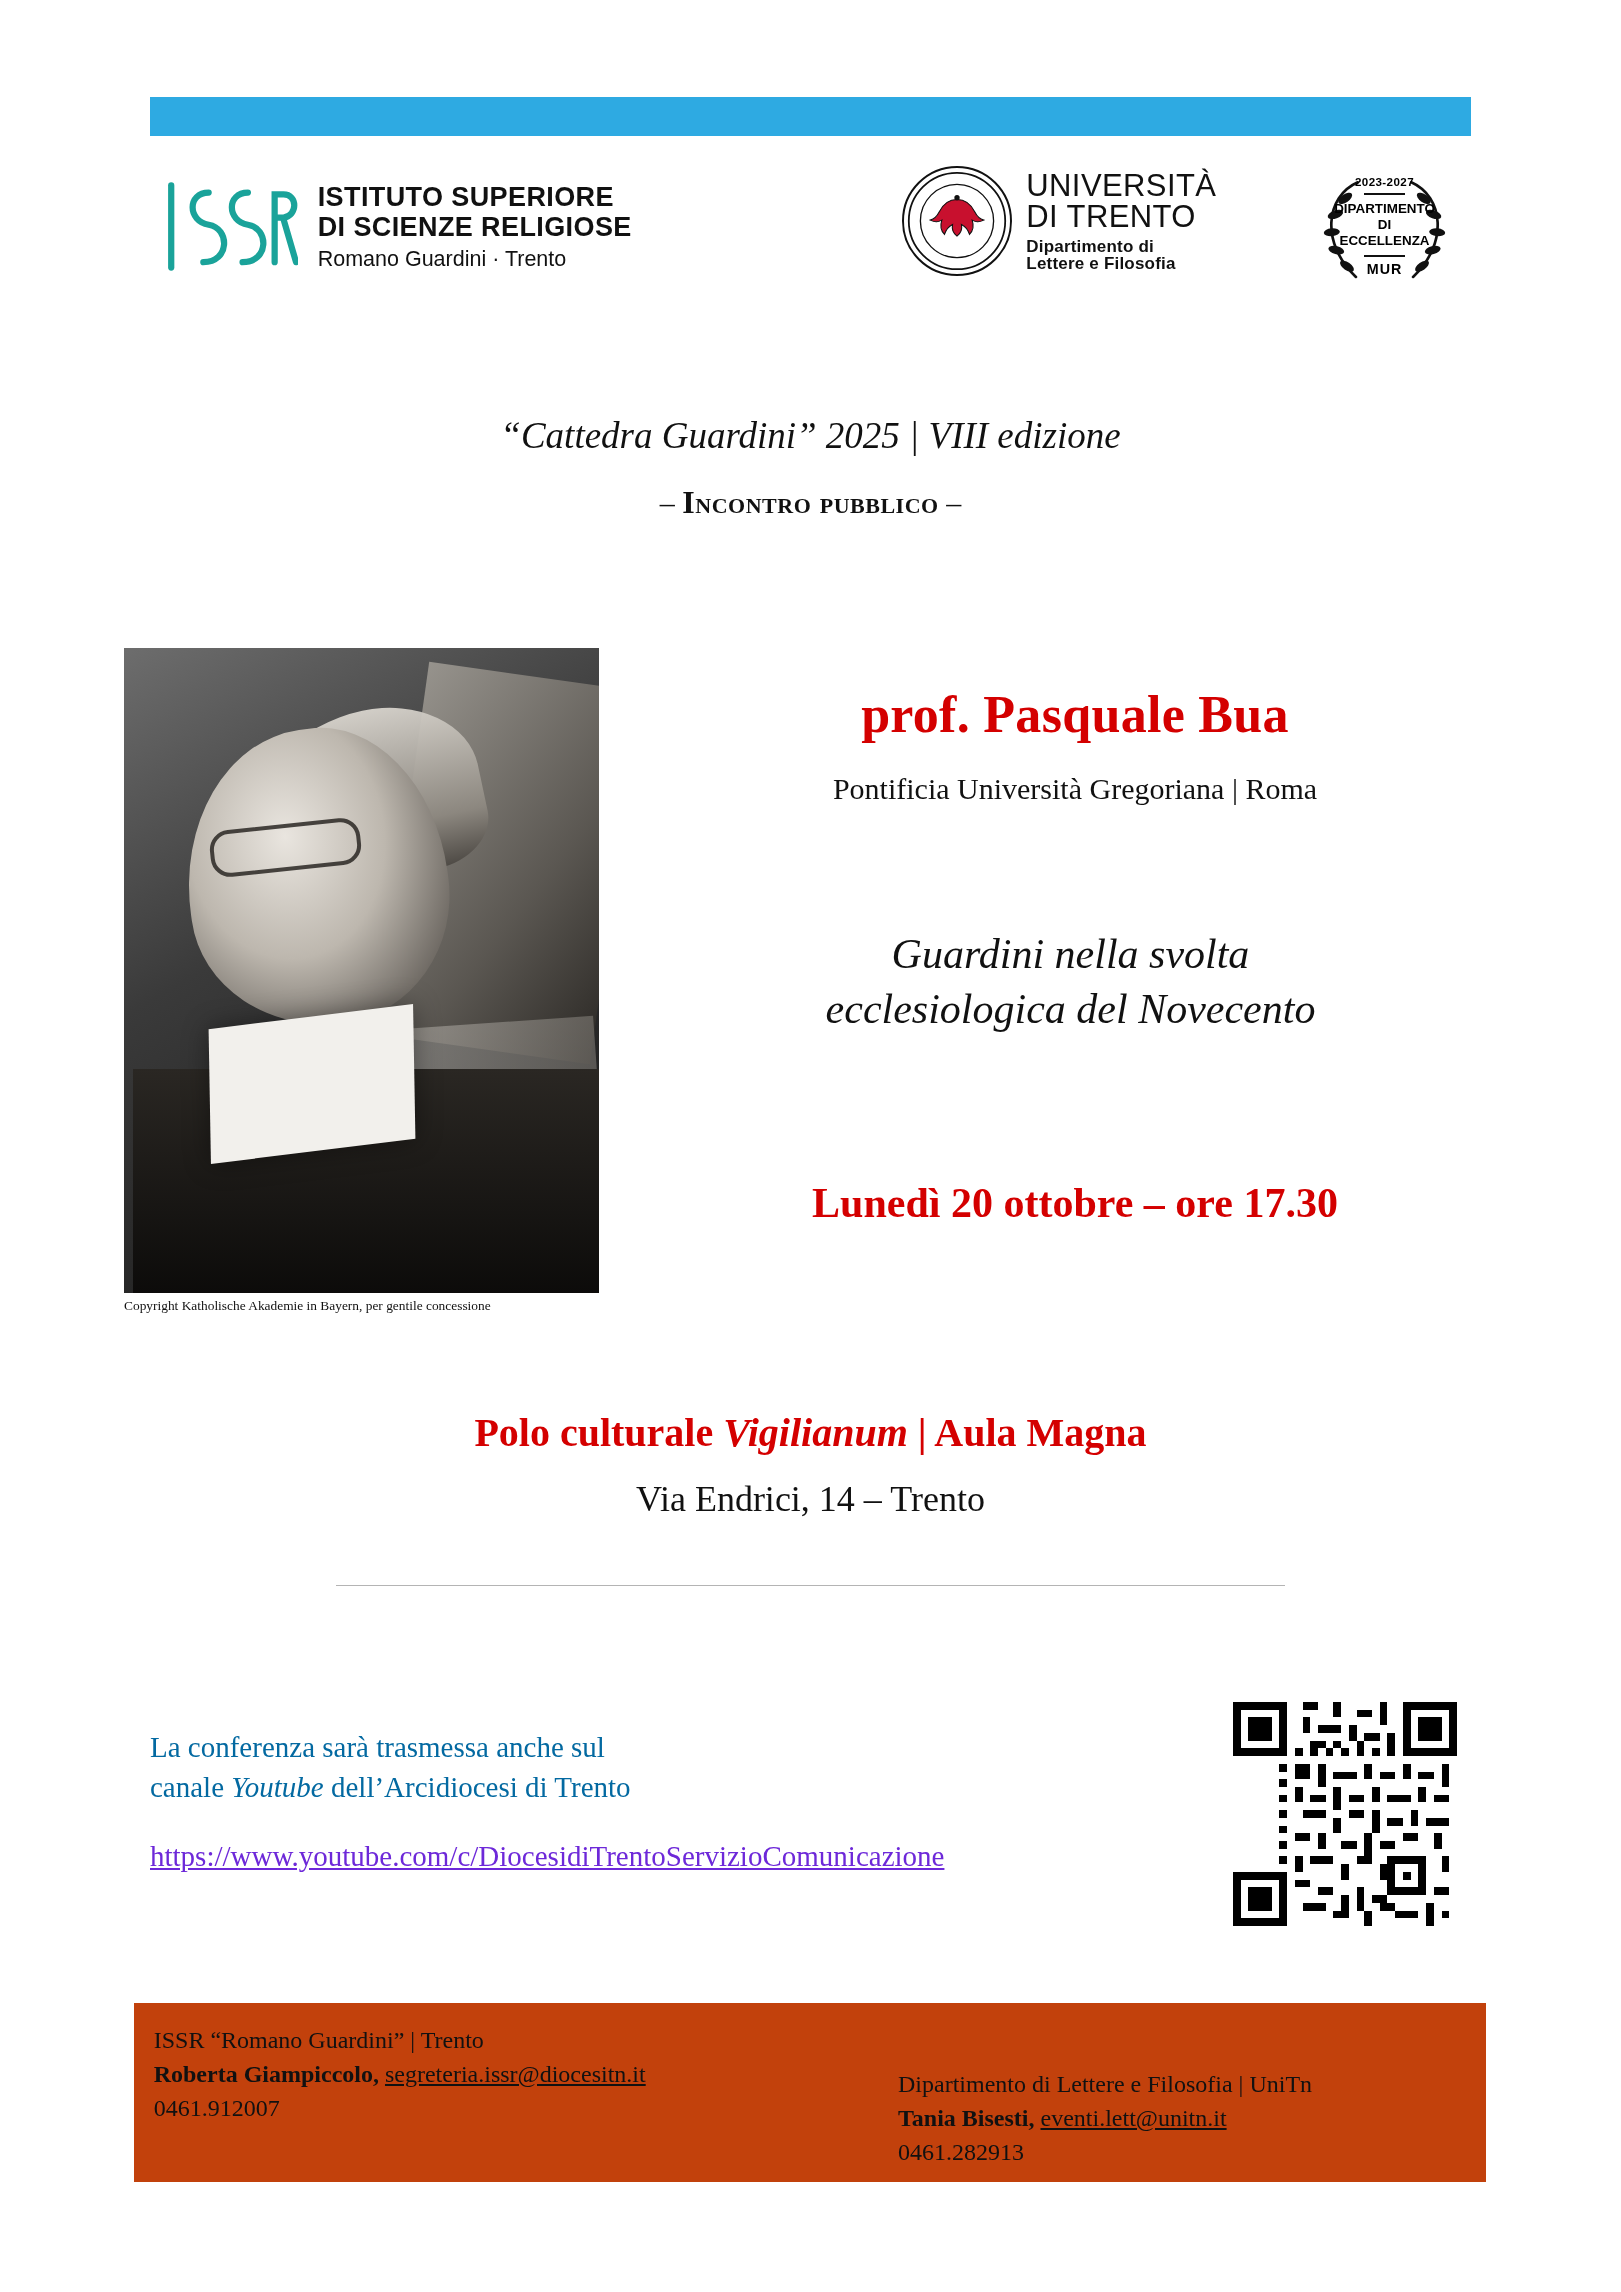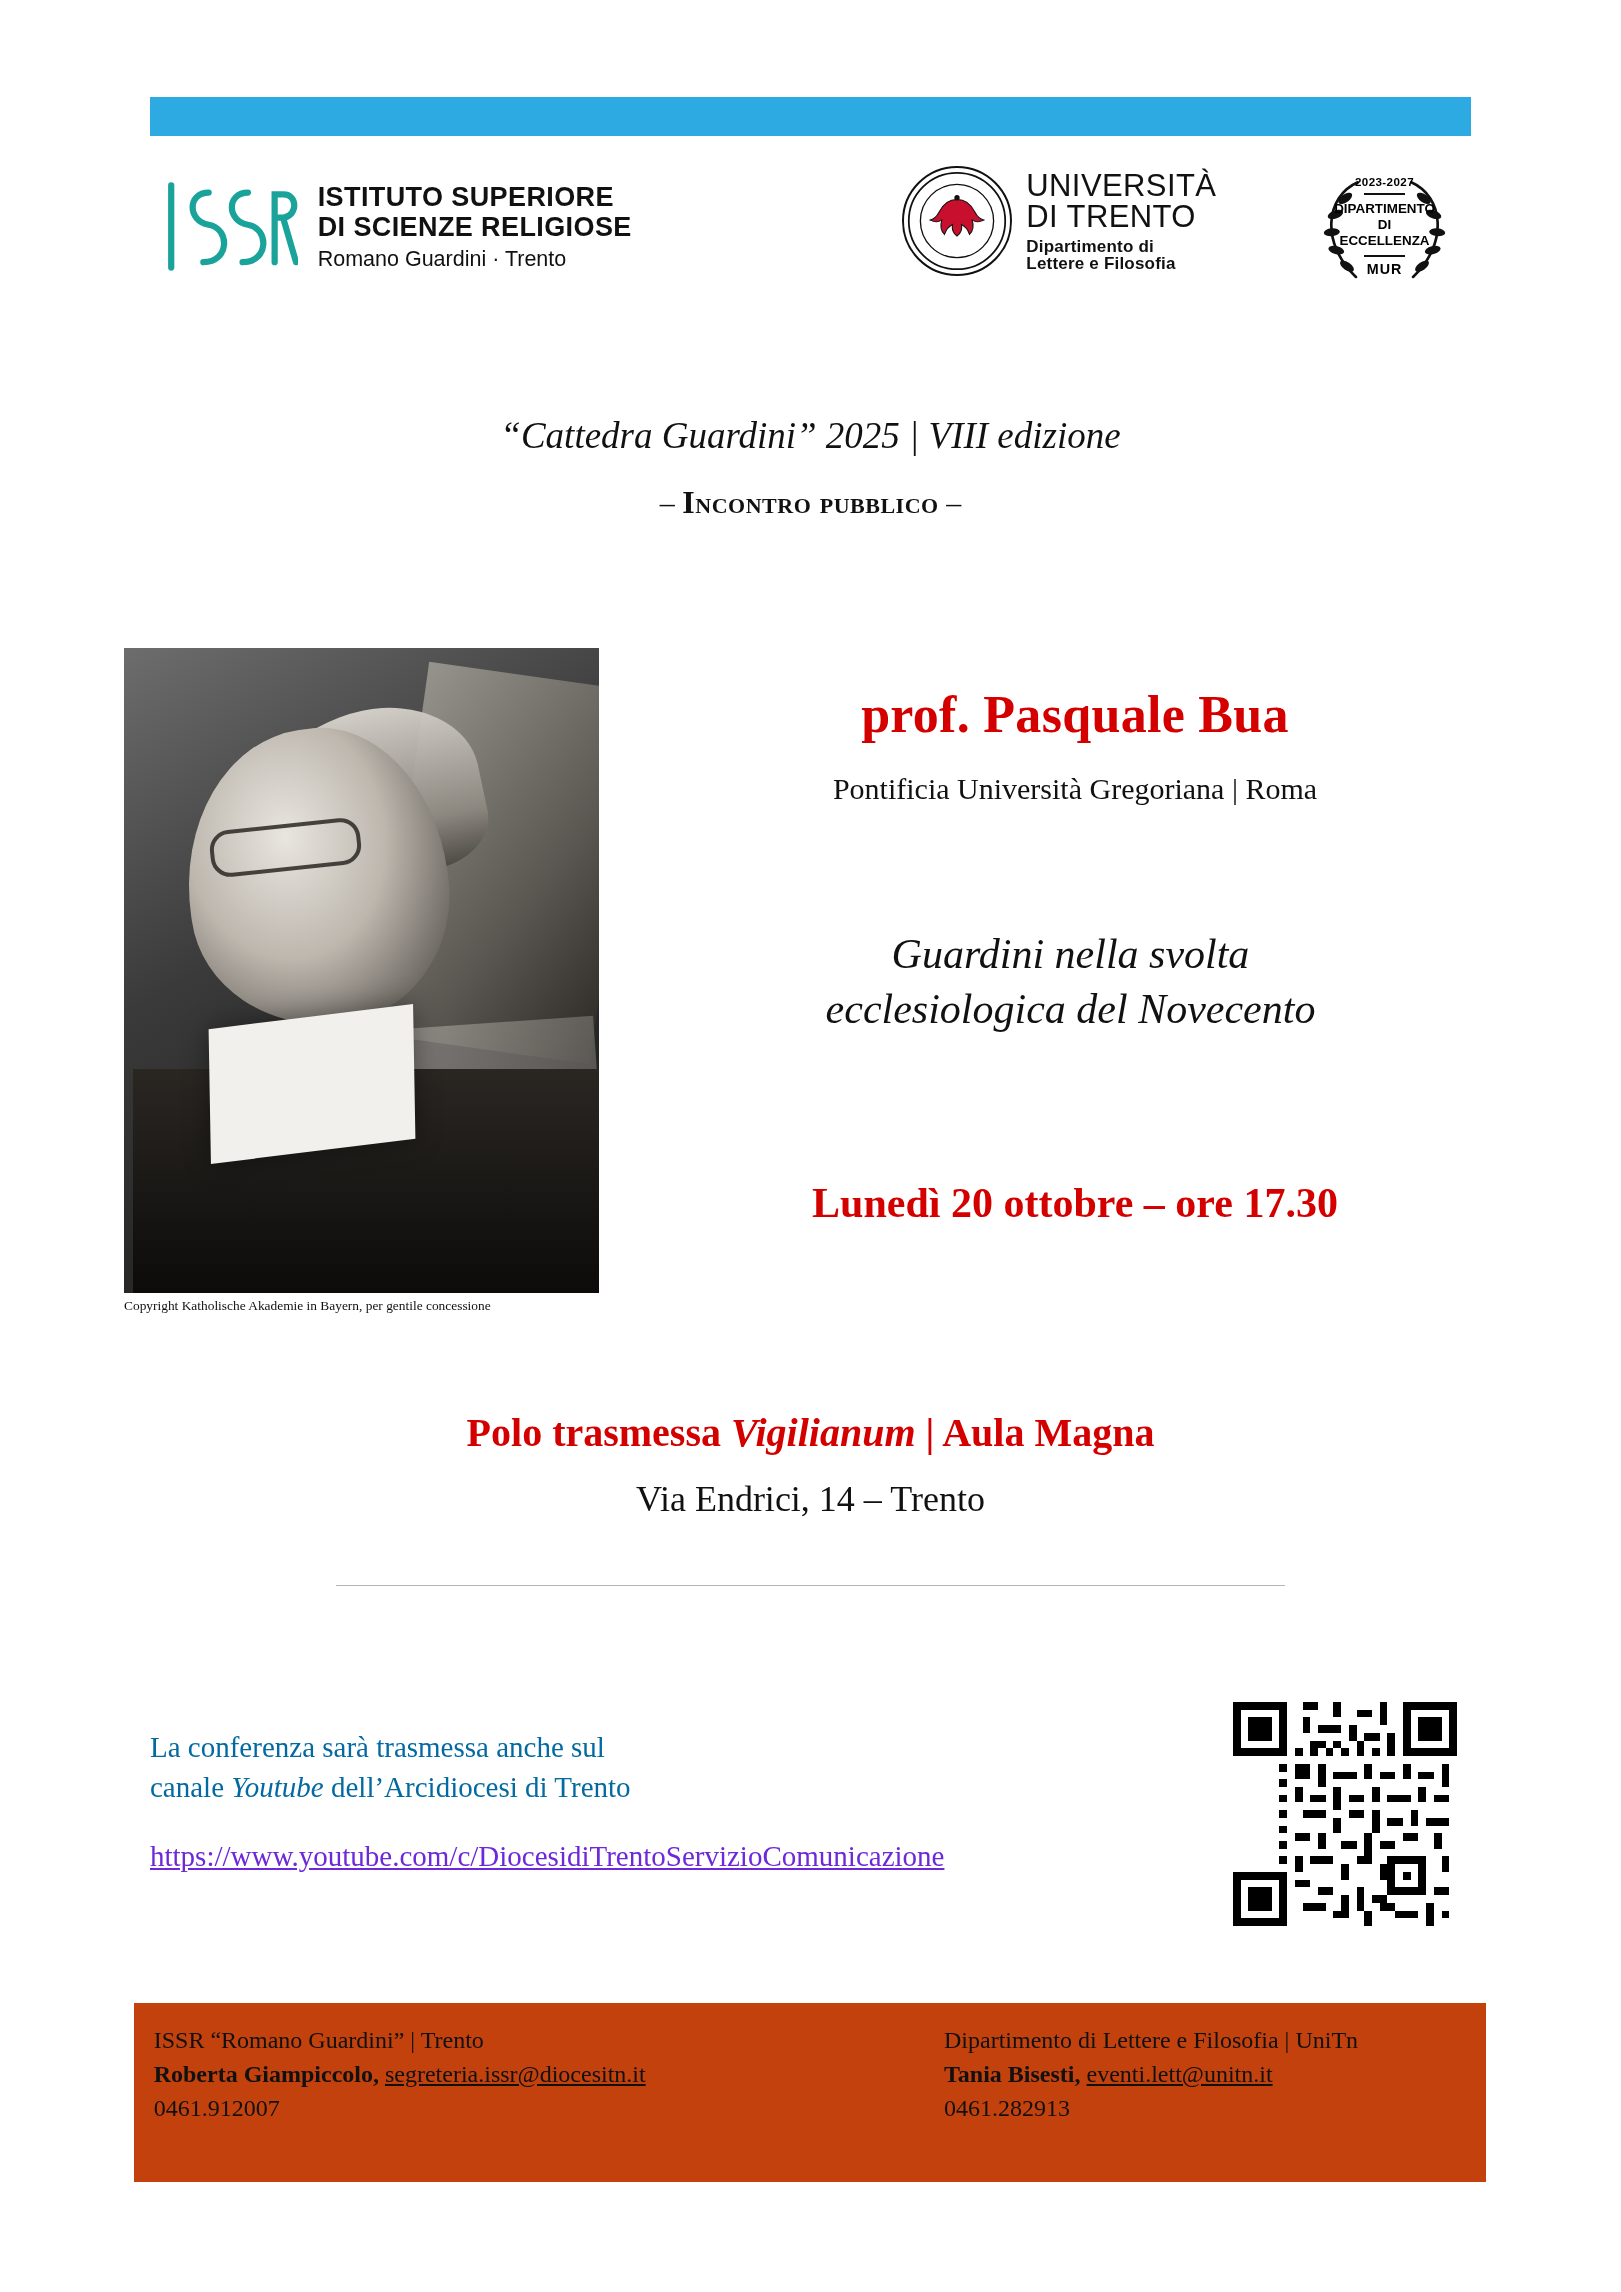--- a/index.html
+++ b/index.html
@@ -363,21 +363,21 @@
   }
   .footer .col {
     position: absolute;
     top: 19.7px;
     font-family: "Liberation Serif", serif;
     font-size: 24px;
     color: #111;
     line-height: 1.42;
   }
   .footer .col-left { left: 19.7px; width: 627px; }
-  .footer .col-right { left: 810px; width: 573px; }
+  .footer .col-right { left: 764px; width: 573px; margin-top: 44px; }
   .footer b { font-weight: bold; }
   .footer .u { text-decoration: underline; }
 </style>
 </head>
 <body>
 
 <div class="poster">
 
   <div class="top-bar"></div>
 
@@ -471,21 +471,21 @@
 
   <div class="speaker-name">prof. Pasquale Bua</div>
   <div class="speaker-affil">Pontificia Università Gregoriana | Roma</div>
   <div class="talk-title">
     <div>Guardini nella svolta</div>
     <div>ecclesiologica del Novecento</div>
   </div>
   <div class="datetime">Lunedì 20 ottobre – ore 17.30</div>
 
   <div class="venue">
-    <span>Polo trasmessa </span><span class="it">Vigilianum</span><span> | Aula Magna</span>
+    <span>Polo culturale </span><span class="it">Vigilianum</span><span> | Aula Magna</span>
   </div>
   <div class="venue-addr">Via Endrici, 14 – Trento</div>
   <div class="divider"></div>
 
   <div class="stream-text">
     <div>La conferenza sarà trasmessa anche sul</div>
     <div>
       <span>canale </span><span class="it">Youtube</span><span> dell’Arcidiocesi di Trento</span>
     </div>
   </div>

